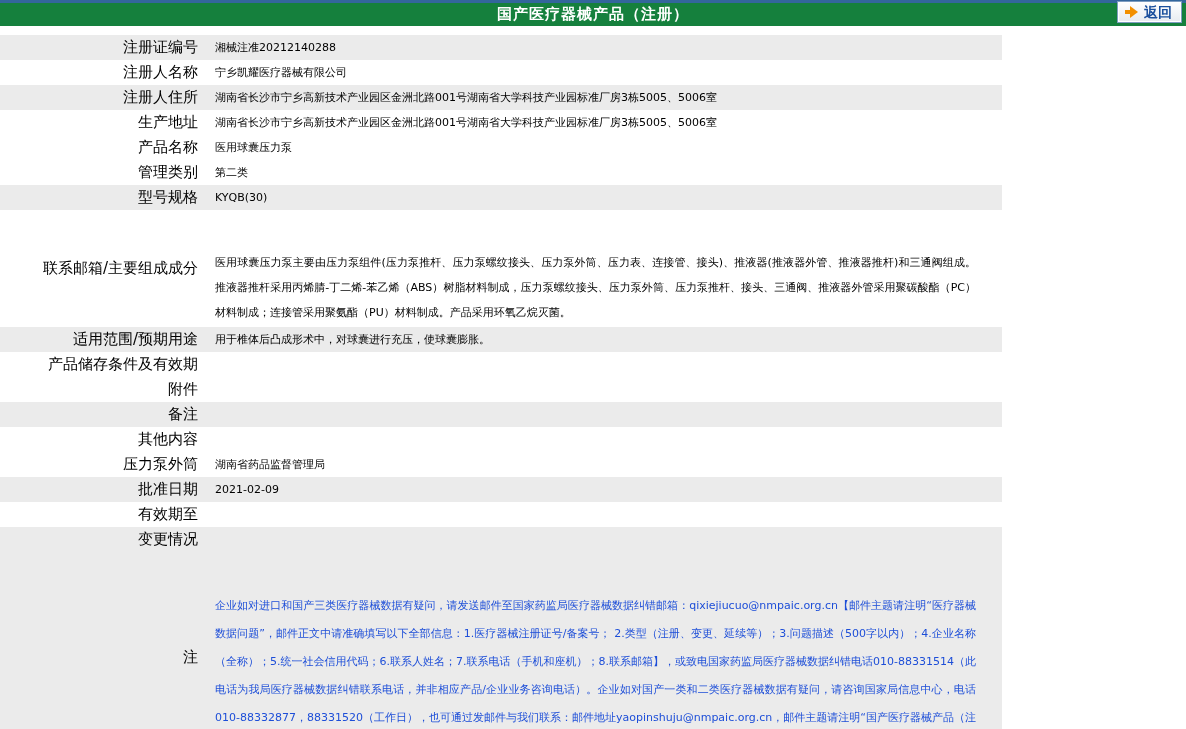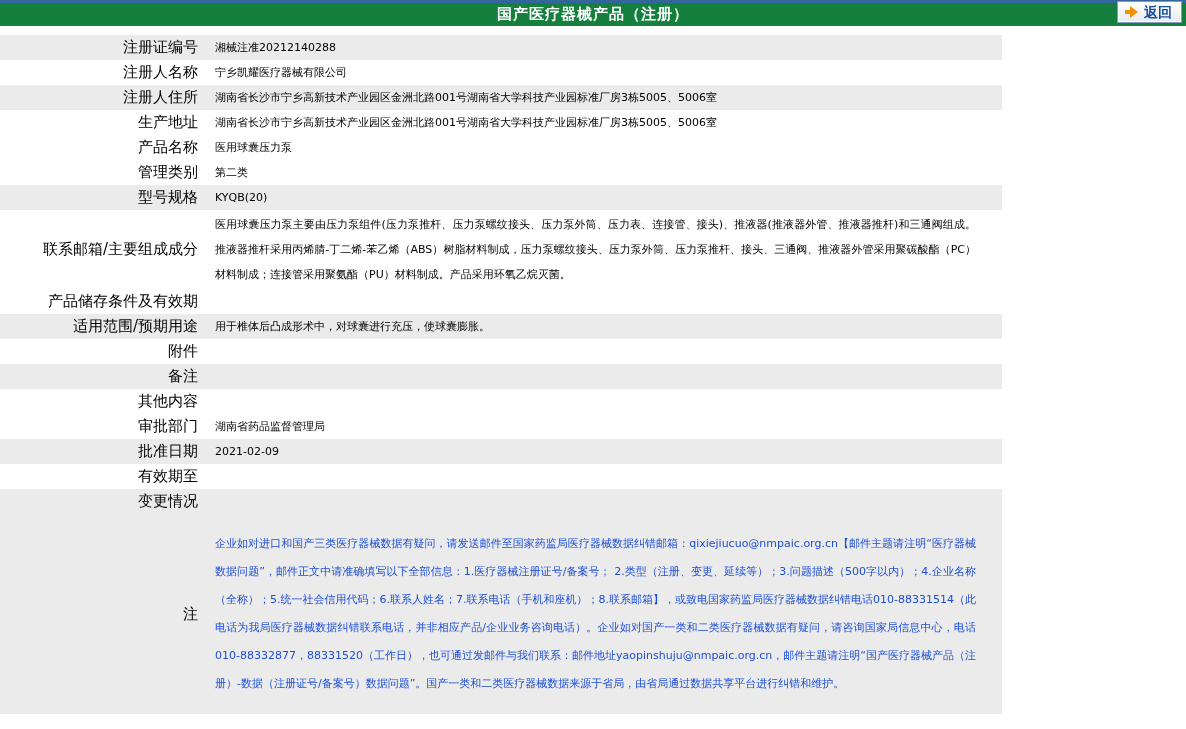--- a/index.html
+++ b/index.html
@@ -39,21 +39,21 @@
     flex:none;width:207px;box-sizing:border-box;
     text-align:right;padding-right:9px;
     font-size:15px;color:#000000;line-height:21px;
   }
   .value{
     flex:1;padding-left:8px;padding-right:26px;
     font-size:11px;color:#000000;line-height:21px;
     word-break:break-word;
   }
   .row.tall{padding:2px 0;}
-  .row.tall .value{text-align:justify;line-height:25px;}
+  .row.tall .value{text-align:justify;line-height:25px;margin-top:38px;}
   .row.note-row{min-height:196px;}
   .row.note-row .value{color:#1d4ed8;line-height:28px;}
 </style>
 </head>
 <body>
 
 <div class="page">
   <div class="header">
     <span class="title">国产医疗器械产品（注册）</span>
     <span class="back-btn">
@@ -81,48 +81,48 @@
       <div class="row">
         <div class="label">产品名称</div>
         <div class="value">医用球囊压力泵</div>
       </div>
       <div class="row">
         <div class="label">管理类别</div>
         <div class="value">第二类</div>
       </div>
       <div class="row shaded">
         <div class="label">型号规格</div>
-        <div class="value">KYQB(20)</div>
+        <div class="value">KYQB(30)</div>
       </div>
       <div class="row tall">
         <div class="label">联系邮箱/主要组成成分</div>
         <div class="value">医用球囊压力泵主要由压力泵组件(压力泵推杆、压力泵螺纹接头、压力泵外筒、压力表、连接管、接头)、推液器(推液器外管、推液器推杆)和三通阀组成。推液器推杆采用丙烯腈-丁二烯-苯乙烯（ABS）树脂材料制成，压力泵螺纹接头、压力泵外筒、压力泵推杆、接头、三通阀、推液器外管采用聚碳酸酯（PC）材料制成；连接管采用聚氨酯（PU）材料制成。产品采用环氧乙烷灭菌。</div>
       </div>
+      <div class="row shaded">
+        <div class="label">适用范围/预期用途</div>
+        <div class="value">用于椎体后凸成形术中，对球囊进行充压，使球囊膨胀。</div>
+      </div>
       <div class="row">
         <div class="label">产品储存条件及有效期</div>
         <div class="value"></div>
-      </div>
-      <div class="row shaded">
-        <div class="label">适用范围/预期用途</div>
-        <div class="value">用于椎体后凸成形术中，对球囊进行充压，使球囊膨胀。</div>
       </div>
       <div class="row">
         <div class="label">附件</div>
         <div class="value"></div>
       </div>
       <div class="row shaded">
         <div class="label">备注</div>
         <div class="value"></div>
       </div>
       <div class="row">
         <div class="label">其他内容</div>
         <div class="value"></div>
       </div>
       <div class="row">
-        <div class="label">审批部门</div>
+        <div class="label">压力泵外筒</div>
         <div class="value">湖南省药品监督管理局</div>
       </div>
       <div class="row shaded">
         <div class="label">批准日期</div>
         <div class="value">2021-02-09</div>
       </div>
       <div class="row">
         <div class="label">有效期至</div>
       </div>
       <div class="row shaded">

